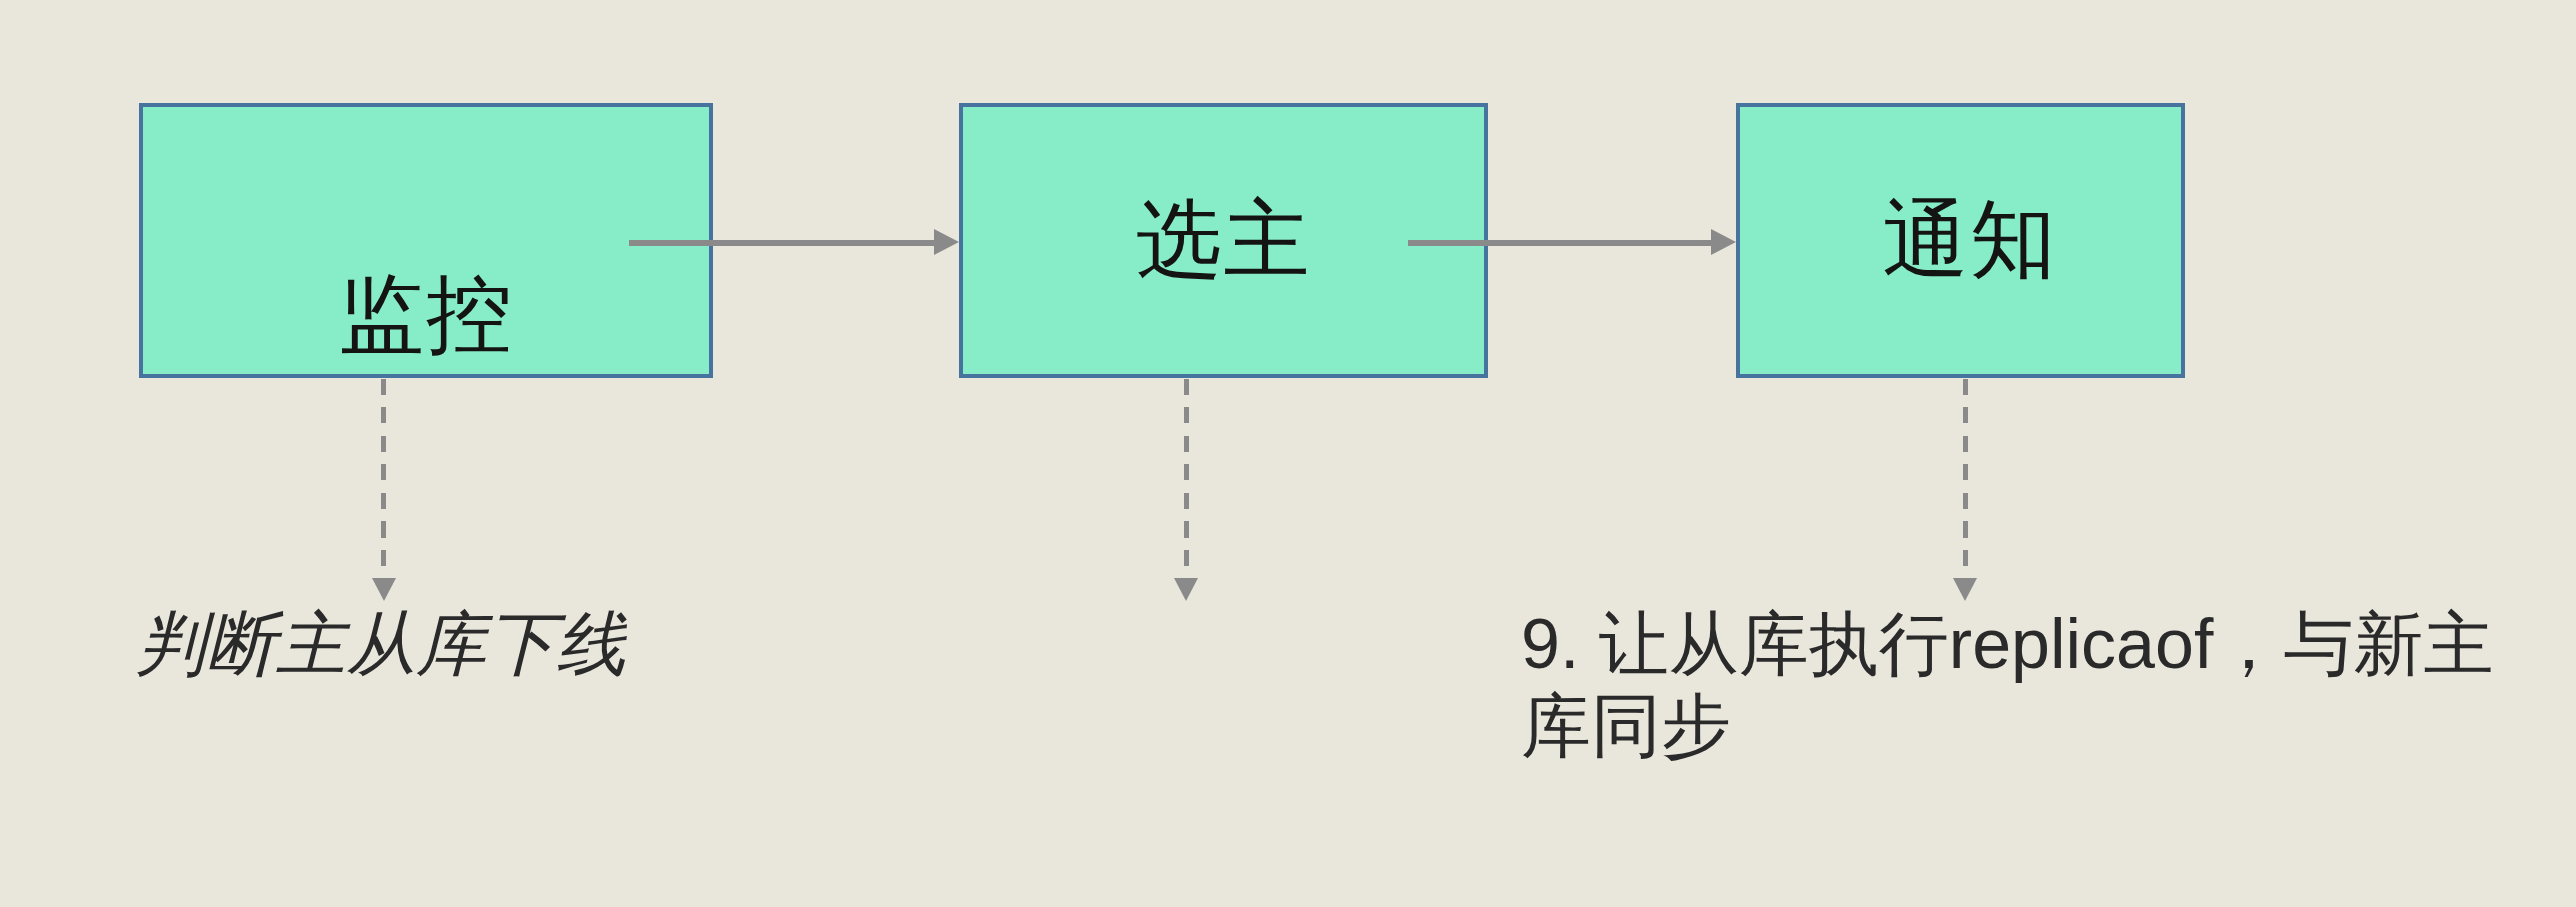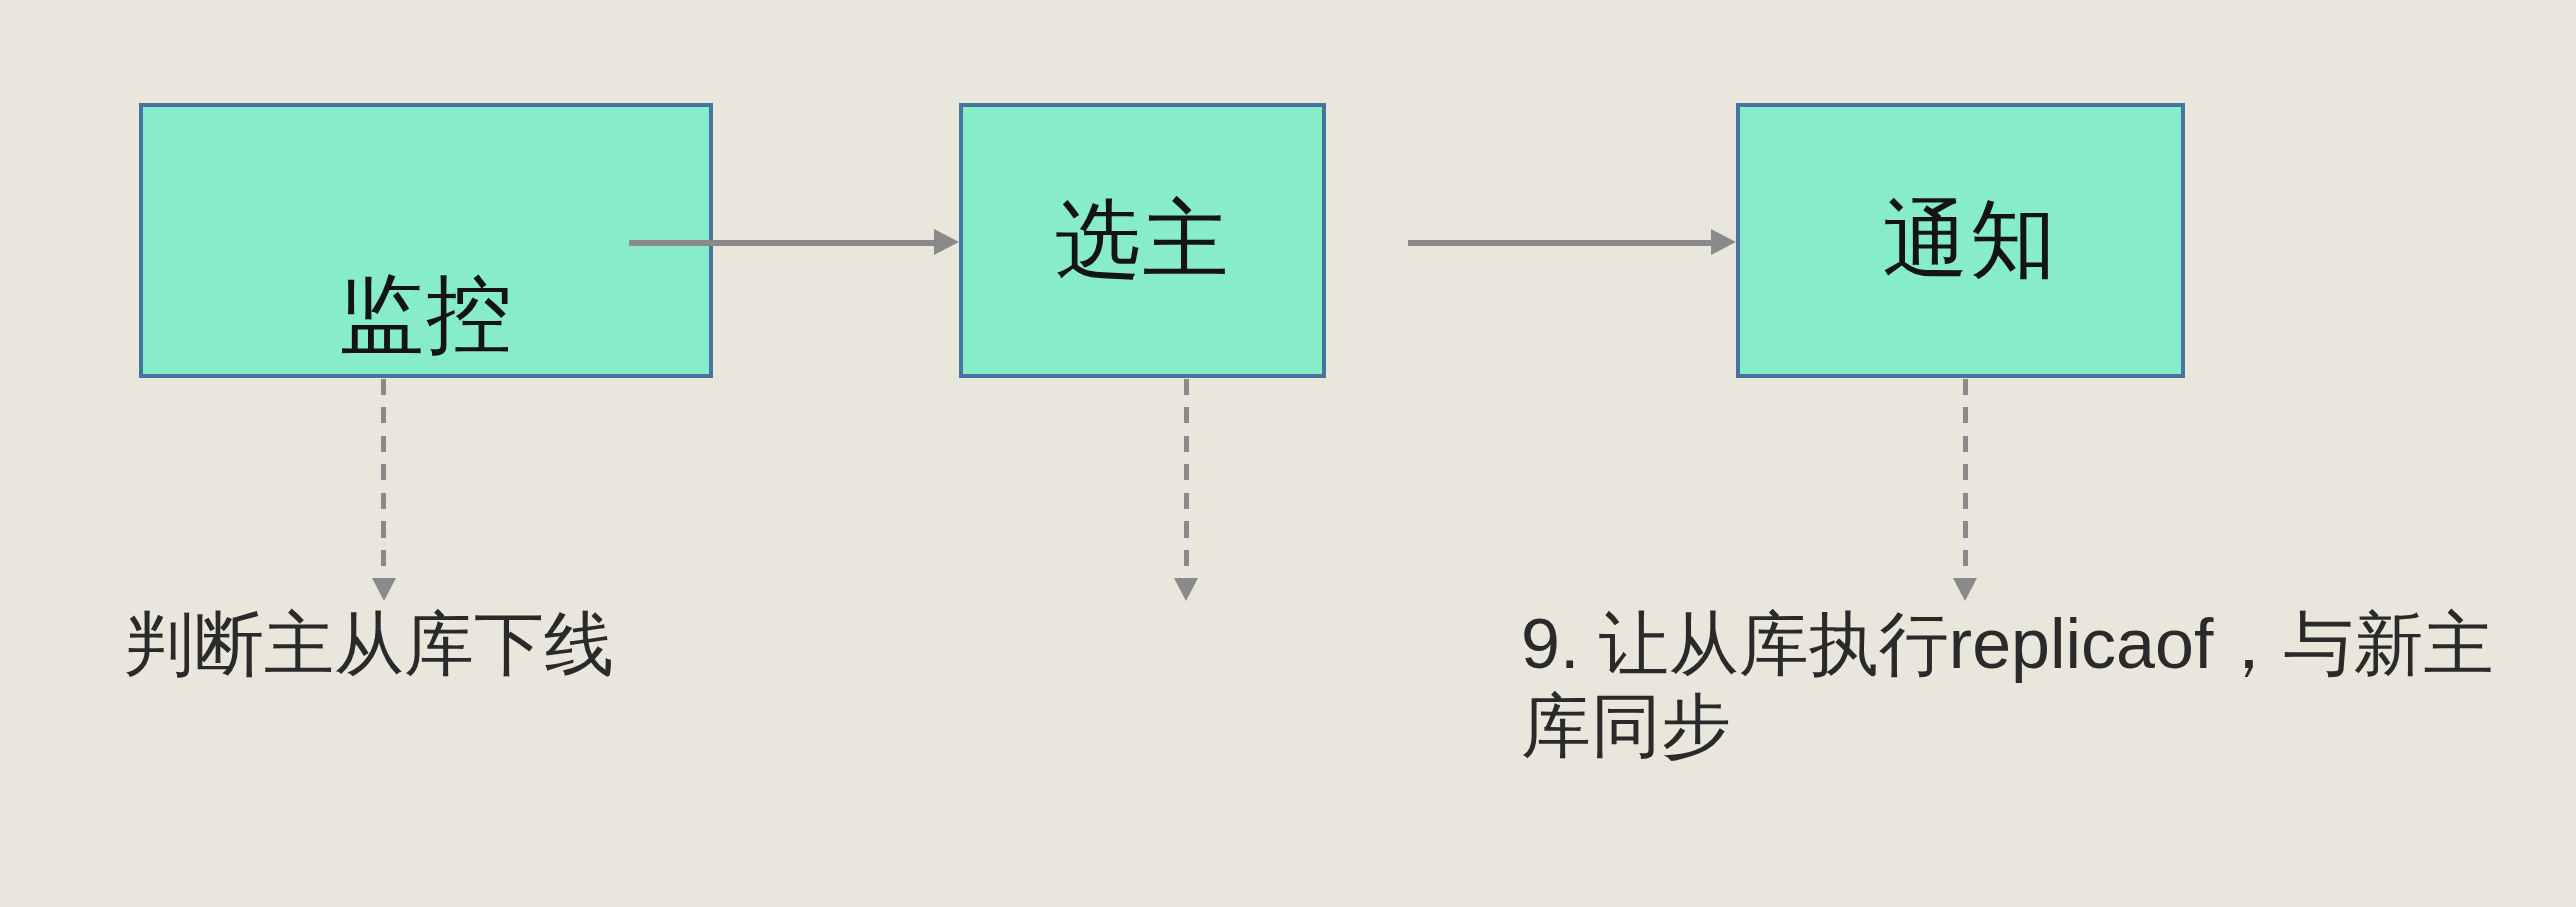--- a/index.html
+++ b/index.html
@@ -26,21 +26,21 @@
     background: var(--box-fill);
     border: 4.5px solid var(--box-border);
     display: flex;
     align-items: center;
     justify-content: center;
     font-size: 86px;
     color: #141414;
     letter-spacing: 1.8px;
   }
   #box-monitor { left: 139px;  width: 574px; align-items: flex-end; }
-  #box-elect   { left: 959px; width: 367px; }
+  #box-elect   { left: 959px; width: 529px; }
   #box-notify  { left: 1736px; width: 449px; padding-left: 19px; }
 
   .harrow-line {
     position: absolute;
     top: 240px;
     height: 6.2px;
     background: var(--arrow);
   }
   #arrow1-line { left: 629px;  width: 305px; }
   #arrow2-line { left: 1408px; width: 303px; }
@@ -82,21 +82,21 @@
   #darrow3-head { left: 1953px; }
 
   .note {
     position: absolute;
     top: 603px;
     font-size: 70px;
     line-height: 82px;
     color: var(--text);
     white-space: nowrap;
   }
-  #note-monitor { left: 124px; }
+  #note-monitor { left: 136px; font-style: italic; }
   #note-elect   { left: 989px; }
   #note-notify  { left: 1521px; }
 </style>
 </head>
 <body>
 
 <div class="canvas">
 
   <div class="flow-box" id="box-monitor">
     <span>监控</span>

